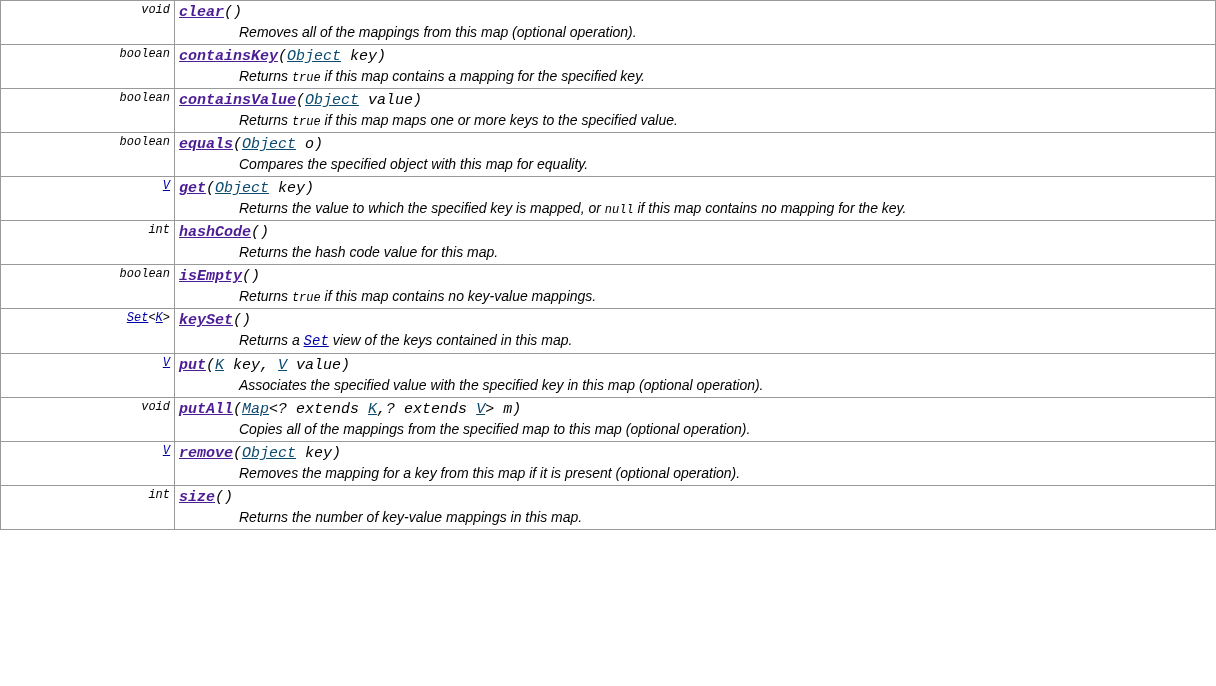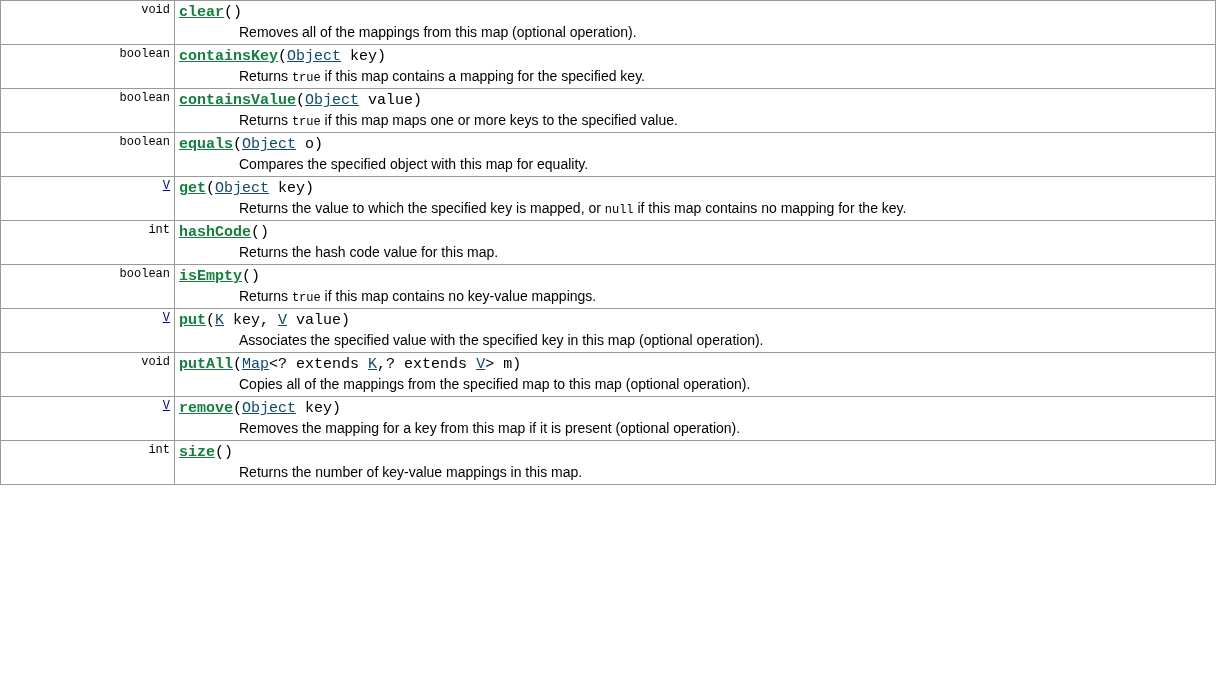--- a/index.html
+++ b/index.html
@@ -7,20 +7,21 @@
     padding: 0;
     font-family: Arial, Helvetica, sans-serif;
     font-size: 14px;
     background: #fff;
     color: #000;
   }
   table.method-table {
     border-collapse: collapse;
     width: 100%;
     table-layout: fixed;
+    font-style: italic;
   }
   table.method-table td {
     border: 1px solid #999;
     vertical-align: top;
     padding: 2px 4px;
   }
   td.col-type {
     width: 165px;
     text-align: right;
     font-family: "Courier New", Courier, monospace;
@@ -29,21 +30,21 @@
     padding-top: 4px;
     white-space: nowrap;
     overflow: hidden;
   }
   td.col-desc {
     padding: 2px 4px 2px 6px;
   }
   .method-name {
     font-family: "Courier New", Courier, monospace;
     font-weight: bold;
-    color: #15803d;
+    color: #4c1d95;
     text-decoration: underline;
     font-size: 15px;
   }
   .mono {
     font-family: "Courier New", Courier, monospace;
     font-size: 15px;
   }
   .param-type {
     font-family: "Courier New", Courier, monospace;
     color: #0c4a6e;
@@ -123,20 +124,27 @@
         </td>
       </tr>
       <tr>
         <td class="col-type">boolean</td>
         <td class="col-desc">
           <span class="sig-line"><span class="method-name">isEmpty</span><span class="mono">()</span></span>
           <span class="desc">Returns <span class="code-inline">true</span> if this map contains no key-value mappings.</span>
         </td>
       </tr>
       <tr>
+        <td class="col-type"><span class="type-link">Set</span>&lt;<span class="type-link">K</span>&gt;</td>
+        <td class="col-desc">
+          <span class="sig-line"><span class="method-name">keySet</span><span class="mono">()</span></span>
+          <span class="desc">Returns a <span class="inline-link">Set</span> view of the keys contained in this map.</span>
+        </td>
+      </tr>
+      <tr>
         <td class="col-type"><span class="type-link">V</span></td>
         <td class="col-desc">
           <span class="sig-line"><span class="method-name">put</span><span class="mono">(<span class="param-type">K</span> key, <span class="param-type">V</span> value)</span></span>
           <span class="desc">Associates the specified value with the specified key in this map (optional operation).</span>
         </td>
       </tr>
       <tr>
         <td class="col-type">void</td>
         <td class="col-desc">
           <span class="sig-line"><span class="method-name">putAll</span><span class="mono">(<span class="param-type">Map</span>&lt;? extends <span class="param-type">K</span>,? extends <span class="param-type">V</span>&gt; m)</span></span>

